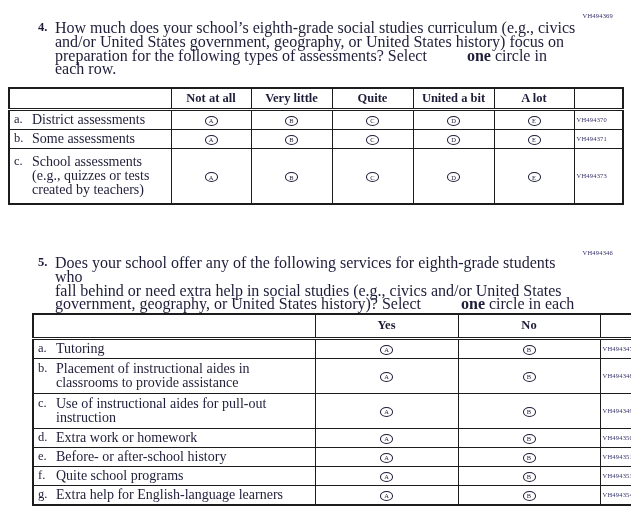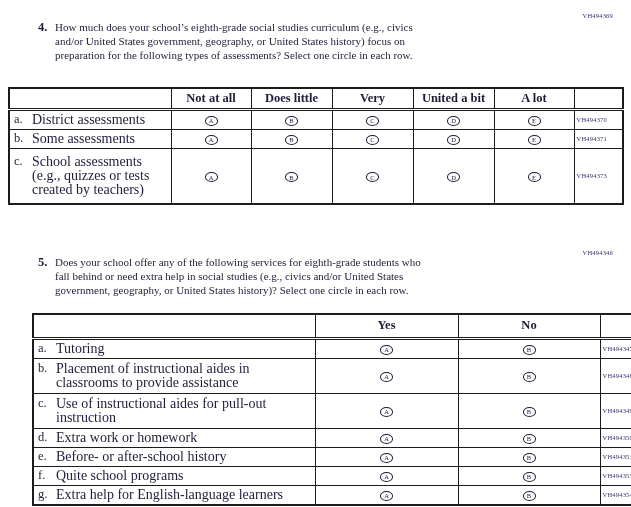--- a/index.html
+++ b/index.html
@@ -28,25 +28,25 @@
   #q5-block{top:256px;left:38px;width:540px;}
   .qnum{
     font-weight:bold;
     font-size:12.5px;
     width:17px;
     flex-shrink:0;
     line-height:13.8px;
   }
   .qtext{
     margin:0;
-    font-size:11px;
+    font-size:16px;
     line-height:13.8px;
     white-space:pre-line;
   }
-  .qtext b{font-weight:normal;}
+  .qtext b{font-weight:bold;margin-left:36px;}
   table.qtable{
     position:absolute;
     left:8px;
     border-collapse:collapse;
     table-layout:fixed;
     background:#ffffff;
   }
   #q4-table{top:87px;width:614px;padding-left:48px;}
   #q5-table{top:313px;width:614px;margin-left:24px;}
   table.qtable, table.qtable th, table.qtable td{
@@ -141,22 +141,22 @@
         <col style="width:81px">
         <col style="width:81px">
         <col style="width:81px">
         <col style="width:80px">
         <col style="width:49px">
     </colgroup>
     <thead>
       <tr class="hdr">
         <th class="lbl"></th>
         <th>Not at all</th>
-        <th>Does little</th>
-        <th>Very</th>
+        <th>Very little</th>
+        <th>Quite</th>
         <th>United a bit</th>
         <th>A lot</th>
         <th></th>
       </tr>
     </thead>
     <tbody>
       <tr class="r1">
         <td class="lbl">
           <div class="lblflex">
               <span class="ltr">a.</span>

